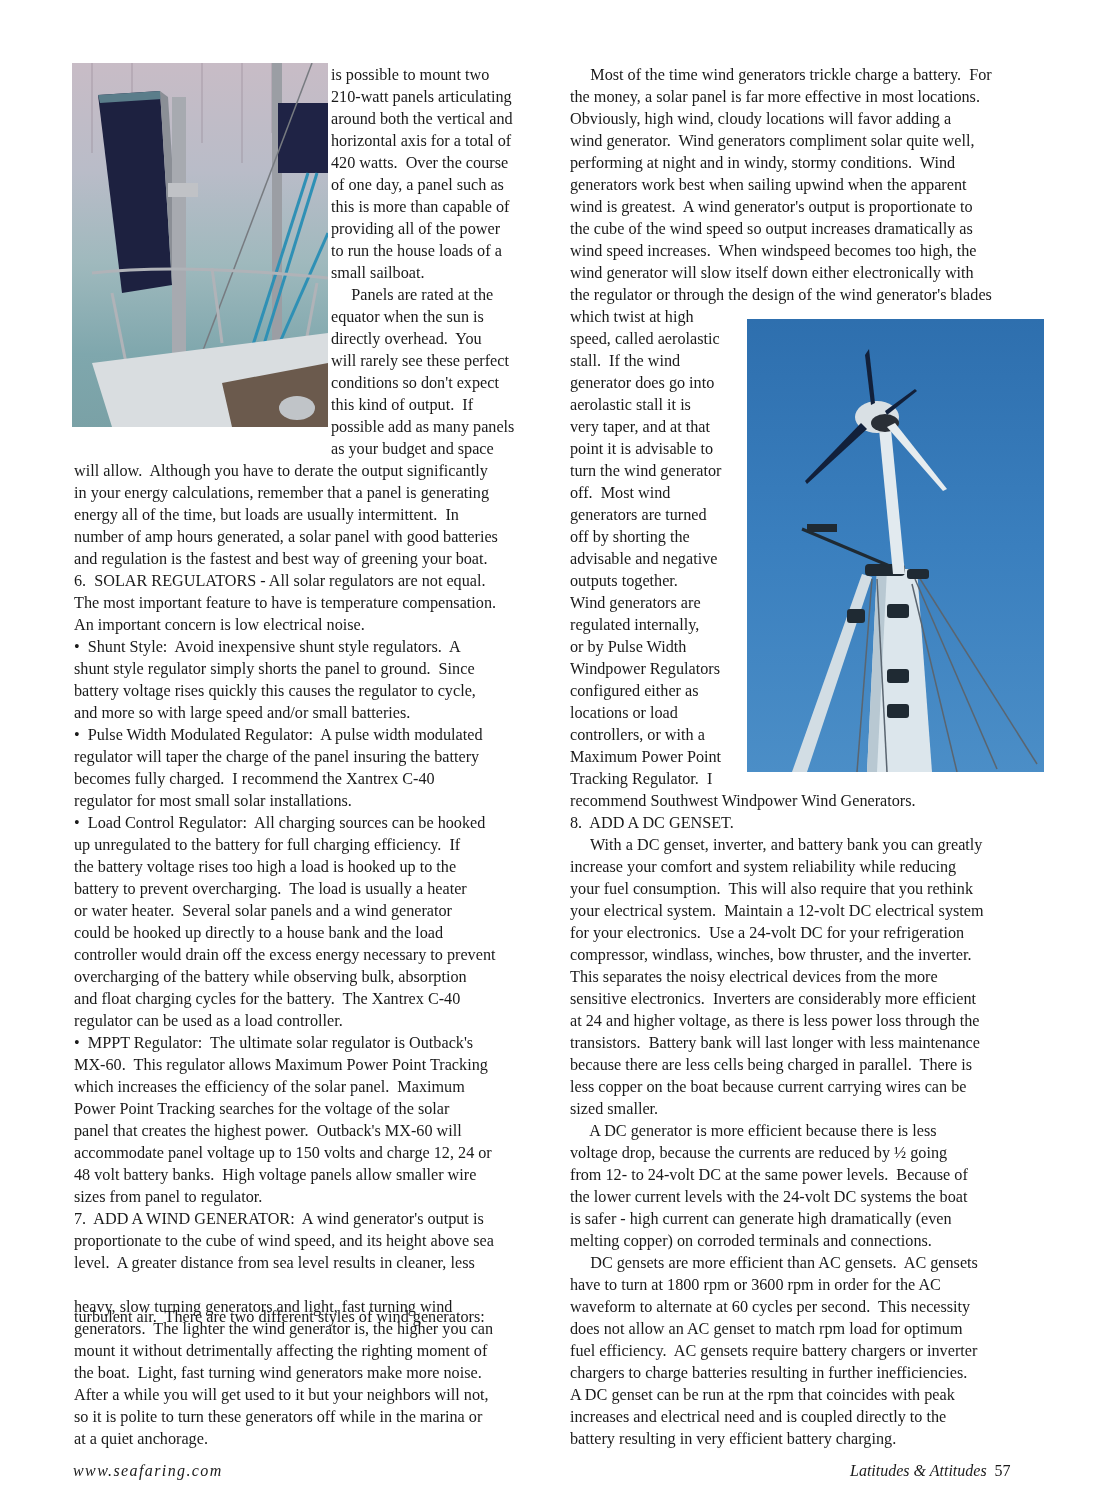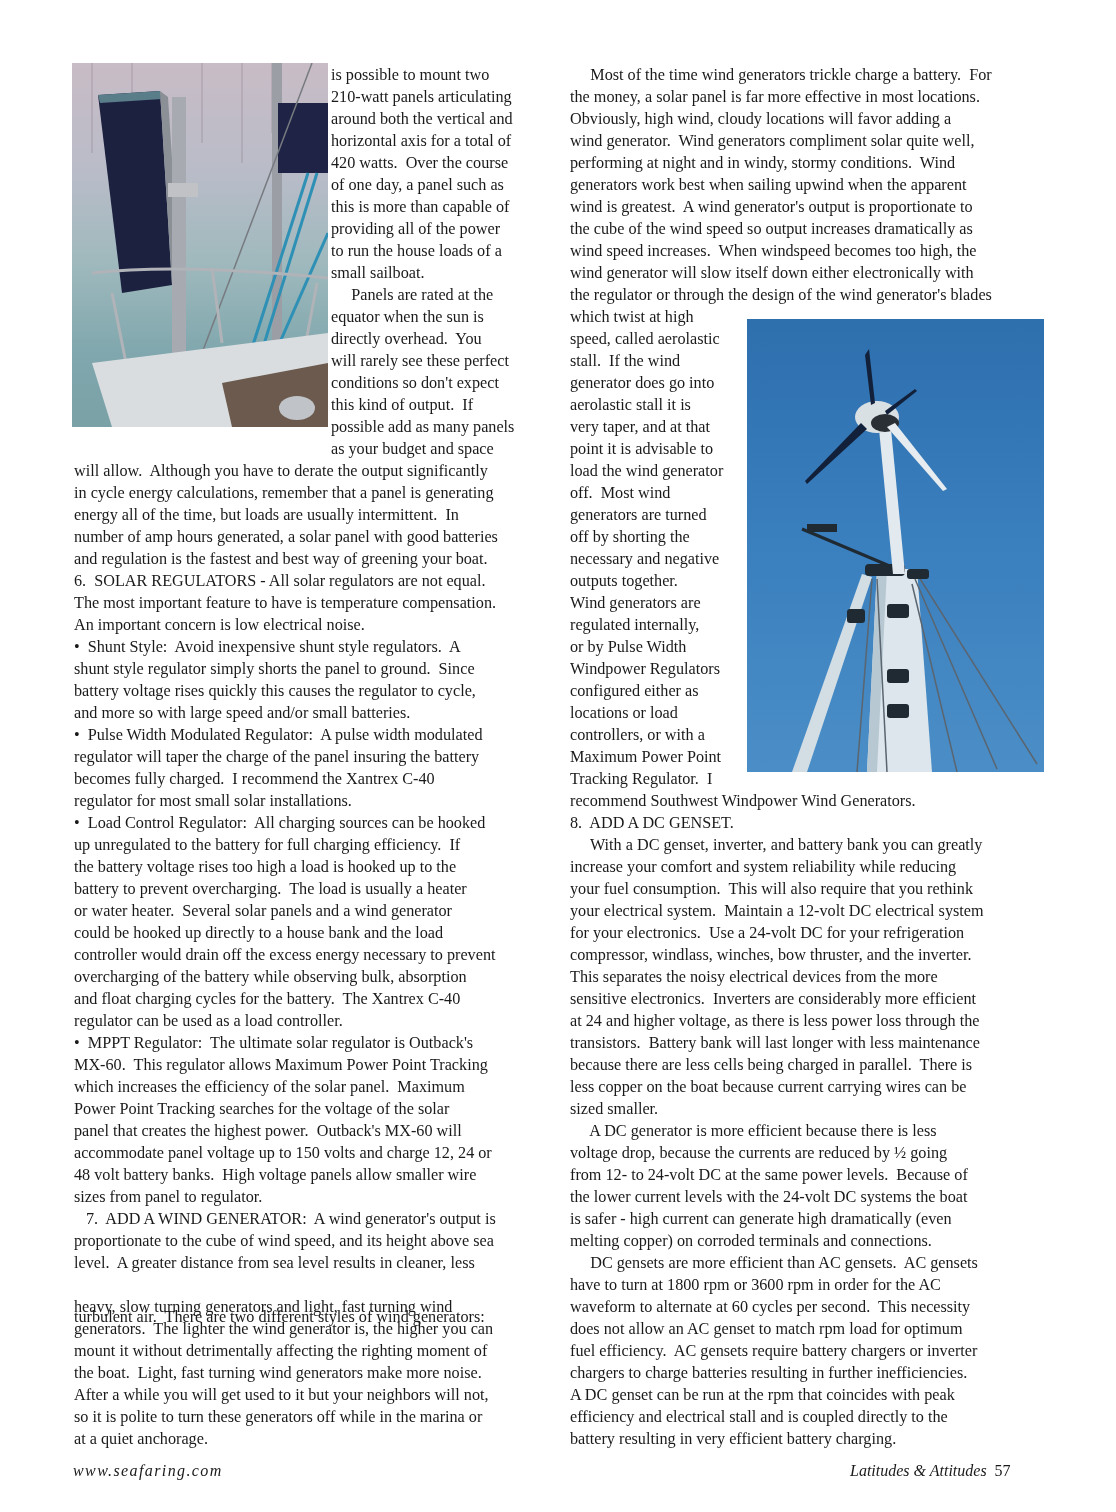--- a/index.html
+++ b/index.html
@@ -112,21 +112,21 @@
   <div class="line" style="left:331px;top:262px">small sailboat.</div>
   <div class="line" style="left:331px;top:284px">     Panels are rated at the</div>
   <div class="line" style="left:331px;top:306px">equator when the sun is</div>
   <div class="line" style="left:331px;top:328px">directly overhead.  You</div>
   <div class="line" style="left:331px;top:350px">will rarely see these perfect</div>
   <div class="line" style="left:331px;top:372px">conditions so don't expect</div>
   <div class="line" style="left:331px;top:394px">this kind of output.  If</div>
   <div class="line" style="left:331px;top:416px">possible add as many panels</div>
   <div class="line" style="left:331px;top:438px">as your budget and space</div>
   <div class="line" style="left:74px;top:460px">will allow.  Although you have to derate the output significantly</div>
-  <div class="line" style="left:74px;top:482px">in cycle energy calculations, remember that a panel is generating</div>
+  <div class="line" style="left:74px;top:482px">in your energy calculations, remember that a panel is generating</div>
   <div class="line" style="left:74px;top:504px">energy all of the time, but loads are usually intermittent.  In</div>
   <div class="line" style="left:74px;top:526px">number of amp hours generated, a solar panel with good batteries</div>
   <div class="line" style="left:74px;top:548px">and regulation is the fastest and best way of greening your boat.</div>
   <div class="line" style="left:74px;top:570px">6.  SOLAR REGULATORS - All solar regulators are not equal.</div>
   <div class="line" style="left:74px;top:592px">The most important feature to have is temperature compensation.</div>
   <div class="line" style="left:74px;top:614px">An important concern is low electrical noise.</div>
   <div class="line" style="left:74px;top:636px">•  Shunt Style:  Avoid inexpensive shunt style regulators.  A</div>
   <div class="line" style="left:74px;top:658px">shunt style regulator simply shorts the panel to ground.  Since</div>
   <div class="line" style="left:74px;top:680px">battery voltage rises quickly this causes the regulator to cycle,</div>
   <div class="line" style="left:74px;top:702px">and more so with large speed and/or small batteries.</div>
@@ -145,21 +145,21 @@
   <div class="line" style="left:74px;top:988px">and float charging cycles for the battery.  The Xantrex C-40</div>
   <div class="line" style="left:74px;top:1010px">regulator can be used as a load controller.</div>
   <div class="line" style="left:74px;top:1032px">•  MPPT Regulator:  The ultimate solar regulator is Outback's</div>
   <div class="line" style="left:74px;top:1054px">MX-60.  This regulator allows Maximum Power Point Tracking</div>
   <div class="line" style="left:74px;top:1076px">which increases the efficiency of the solar panel.  Maximum</div>
   <div class="line" style="left:74px;top:1098px">Power Point Tracking searches for the voltage of the solar</div>
   <div class="line" style="left:74px;top:1120px">panel that creates the highest power.  Outback's MX-60 will</div>
   <div class="line" style="left:74px;top:1142px">accommodate panel voltage up to 150 volts and charge 12, 24 or</div>
   <div class="line" style="left:74px;top:1164px">48 volt battery banks.  High voltage panels allow smaller wire</div>
   <div class="line" style="left:74px;top:1186px">sizes from panel to regulator.</div>
-  <div class="line" style="left:86px;top:1208px">7.  ADD A WIND GENERATOR:  A wind generator's output is</div>
+  <div class="line" style="left:74px;top:1208px">7.  ADD A WIND GENERATOR:  A wind generator's output is</div>
   <div class="line" style="left:74px;top:1230px">proportionate to the cube of wind speed, and its height above sea</div>
   <div class="line" style="left:74px;top:1252px">level.  A greater distance from sea level results in cleaner, less</div>
   <div class="line" style="left:74px;top:1306px">turbulent air.  There are two different styles of wind generators:</div>
   <div class="line" style="left:74px;top:1296px">heavy, slow turning generators and light, fast turning wind</div>
   <div class="line" style="left:74px;top:1318px">generators.  The lighter the wind generator is, the higher you can</div>
   <div class="line" style="left:74px;top:1340px">mount it without detrimentally affecting the righting moment of</div>
   <div class="line" style="left:74px;top:1362px">the boat.  Light, fast turning wind generators make more noise.</div>
   <div class="line" style="left:74px;top:1384px">After a while you will get used to it but your neighbors will not,</div>
   <div class="line" style="left:74px;top:1406px">so it is polite to turn these generators off while in the marina or</div>
   <div class="line" style="left:74px;top:1428px">at a quiet anchorage.</div>
@@ -177,25 +177,25 @@
   <div class="line" style="left:570px;top:240px">wind speed increases.  When windspeed becomes too high, the</div>
   <div class="line" style="left:570px;top:262px">wind generator will slow itself down either electronically with</div>
   <div class="line" style="left:570px;top:284px">the regulator or through the design of the wind generator's blades</div>
   <div class="line" style="left:570px;top:306px">which twist at high</div>
   <div class="line" style="left:570px;top:328px">speed, called aerolastic</div>
   <div class="line" style="left:570px;top:350px">stall.  If the wind</div>
   <div class="line" style="left:570px;top:372px">generator does go into</div>
   <div class="line" style="left:570px;top:394px">aerolastic stall it is</div>
   <div class="line" style="left:570px;top:416px">very taper, and at that</div>
   <div class="line" style="left:570px;top:438px">point it is advisable to</div>
-  <div class="line" style="left:570px;top:460px">load the wind generator</div>
+  <div class="line" style="left:570px;top:460px">turn the wind generator</div>
   <div class="line" style="left:570px;top:482px">off.  Most wind</div>
   <div class="line" style="left:570px;top:504px">generators are turned</div>
   <div class="line" style="left:570px;top:526px">off by shorting the</div>
-  <div class="line" style="left:570px;top:548px">necessary and negative</div>
+  <div class="line" style="left:570px;top:548px">advisable and negative</div>
   <div class="line" style="left:570px;top:570px">outputs together.</div>
   <div class="line" style="left:570px;top:592px">Wind generators are</div>
   <div class="line" style="left:570px;top:614px">regulated internally,</div>
   <div class="line" style="left:570px;top:636px">or by Pulse Width</div>
   <div class="line" style="left:570px;top:658px">Windpower Regulators</div>
   <div class="line" style="left:570px;top:680px">configured either as</div>
   <div class="line" style="left:570px;top:702px">locations or load</div>
   <div class="line" style="left:570px;top:724px">controllers, or with a</div>
   <div class="line" style="left:570px;top:746px">Maximum Power Point</div>
   <div class="line" style="left:570px;top:768px">Tracking Regulator.  I</div>
@@ -220,20 +220,20 @@
   <div class="line" style="left:570px;top:1186px">the lower current levels with the 24-volt DC systems the boat</div>
   <div class="line" style="left:570px;top:1208px">is safer - high current can generate high dramatically (even</div>
   <div class="line" style="left:570px;top:1230px">melting copper) on corroded terminals and connections.</div>
   <div class="line" style="left:570px;top:1252px">     DC gensets are more efficient than AC gensets.  AC gensets</div>
   <div class="line" style="left:570px;top:1274px">have to turn at 1800 rpm or 3600 rpm in order for the AC</div>
   <div class="line" style="left:570px;top:1296px">waveform to alternate at 60 cycles per second.  This necessity</div>
   <div class="line" style="left:570px;top:1318px">does not allow an AC genset to match rpm load for optimum</div>
   <div class="line" style="left:570px;top:1340px">fuel efficiency.  AC gensets require battery chargers or inverter</div>
   <div class="line" style="left:570px;top:1362px">chargers to charge batteries resulting in further inefficiencies.</div>
   <div class="line" style="left:570px;top:1384px">A DC genset can be run at the rpm that coincides with peak</div>
-  <div class="line" style="left:570px;top:1406px">efficiency and electrical stall and is coupled directly to the</div>
+  <div class="line" style="left:570px;top:1406px">increases and electrical need and is coupled directly to the</div>
   <div class="line" style="left:570px;top:1428px">battery resulting in very efficient battery charging.</div>
 </div>
 
 <div class="footer" id="footer-left">www.seafaring.com</div>
 <div class="footer" id="footer-right">
   <span>Latitudes &amp; Attitudes</span>&nbsp;&nbsp;<span style="font-style:normal">57</span>
 </div>
 
 </body></html>

